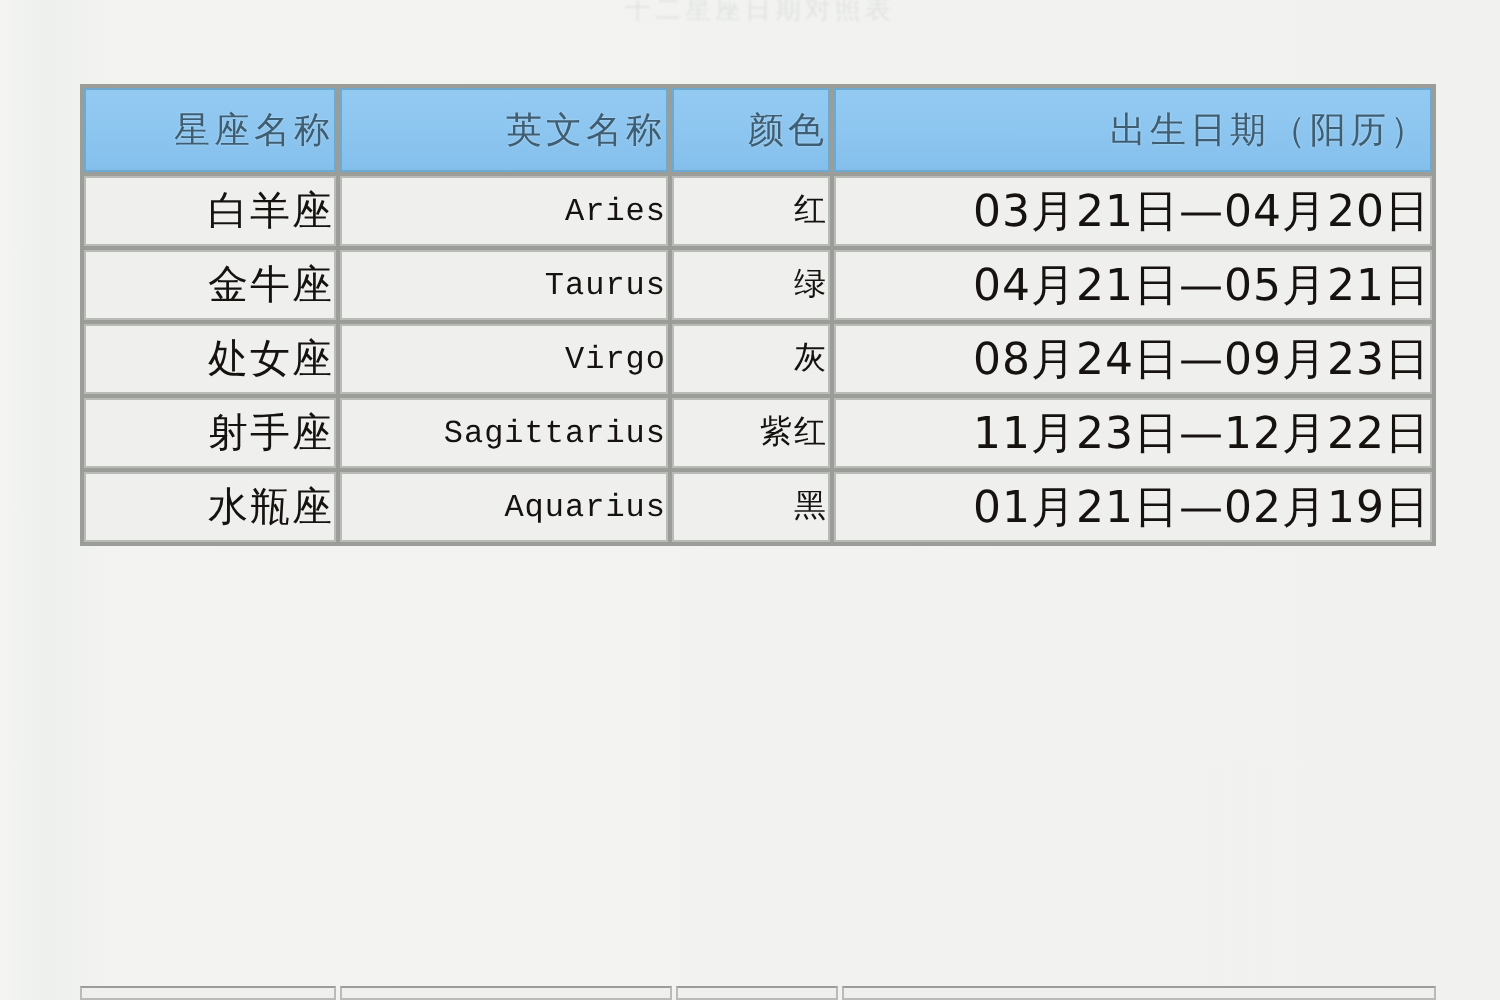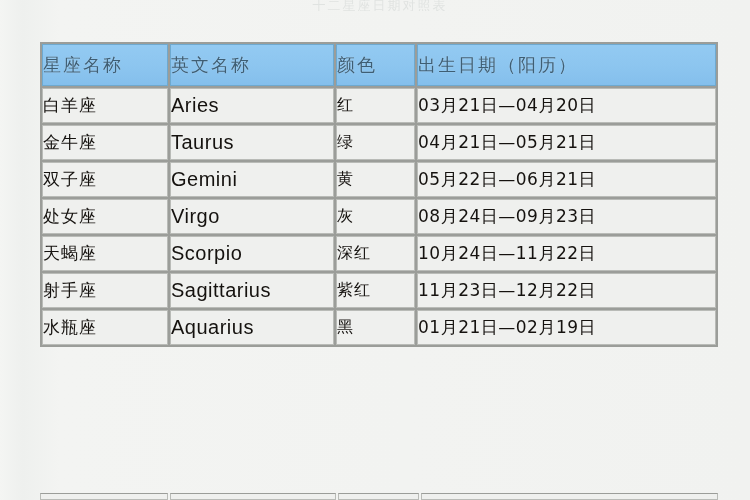--- a/index.html
+++ b/index.html
@@ -52,21 +52,21 @@
     border-spacing: 2px 2px;
     width: 678px;
     table-layout: fixed;
     background: #9b9d99;
   }
 
   table.zodiac th, table.zodiac td {
     border: 1px solid #b9bbb7;
     padding: 0;
     height: 33px;
-    text-align: left;
+    text-align: right;
     vertical-align: middle;
     background: #eff0ee;
     color: #15120f;
     filter: blur(0.25px);
   }
 
   table.zodiac th {
     background: #8ec7f0;
     background: linear-gradient(to bottom, #93caf2 0%, #8cc5ef 55%, #84bfec 100%);
     color: #3e5e74;
@@ -77,35 +77,35 @@
     border: 1px solid #6ea9cf;
     text-shadow: 0 0 1px rgba(255,255,255,0.5);
   }
 
   .col-cn   { width: 126px; }
   .col-en   { width: 164px; }
   .col-color{ width: 79px; }
   .col-date { width: 299px; }
 
   td.cn {
-    font-size: 17px;
+    font-size: 20px;
     letter-spacing: 1px;
     font-family: "DejaVu Sans", "Liberation Sans", sans-serif;
   }
   td.en {
-    font-size: 20px;
-    font-family: Liberation Sans, sans-serif;
+    font-size: 16px;
+    font-family: Liberation Mono, monospace;
     letter-spacing: 0.5px;
   }
   td.color {
     font-size: 16px;
     letter-spacing: 1px;
   }
   td.date {
-    font-size: 17px;
+    font-size: 22px;
     letter-spacing: 0.5px;
     font-family: "DejaVu Sans", "Liberation Sans", sans-serif;
   }
 
   
   .clipped-row {
     position: absolute;
     left: 40px;
     top: 493px;
     width: 678px;
@@ -156,36 +156,24 @@
             <td class="color">红</td>
             <td class="date">03月21日—04月20日</td>
           </tr>
           <tr>
             <td class="cn">金牛座</td>
             <td class="en">Taurus</td>
             <td class="color">绿</td>
             <td class="date">04月21日—05月21日</td>
           </tr>
           <tr>
-            <td class="cn">双子座</td>
-            <td class="en">Gemini</td>
-            <td class="color">黄</td>
-            <td class="date">05月22日—06月21日</td>
-          </tr>
-          <tr>
             <td class="cn">处女座</td>
             <td class="en">Virgo</td>
             <td class="color">灰</td>
             <td class="date">08月24日—09月23日</td>
-          </tr>
-          <tr>
-            <td class="cn">天蝎座</td>
-            <td class="en">Scorpio</td>
-            <td class="color">深红</td>
-            <td class="date">10月24日—11月22日</td>
           </tr>
           <tr>
             <td class="cn">射手座</td>
             <td class="en">Sagittarius</td>
             <td class="color">紫红</td>
             <td class="date">11月23日—12月22日</td>
           </tr>
           <tr>
             <td class="cn">水瓶座</td>
             <td class="en">Aquarius</td>

